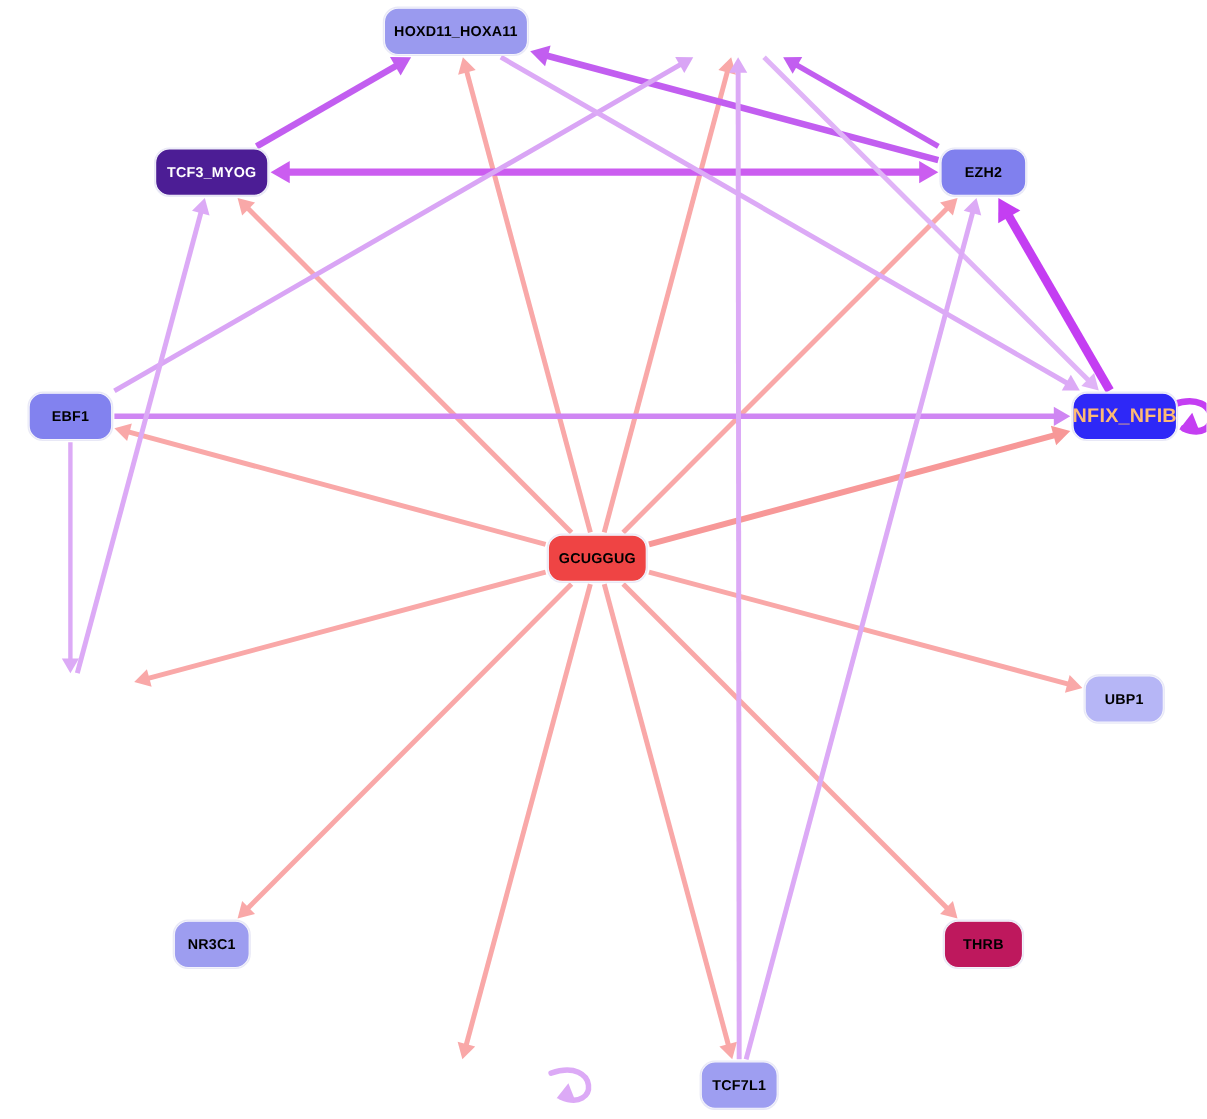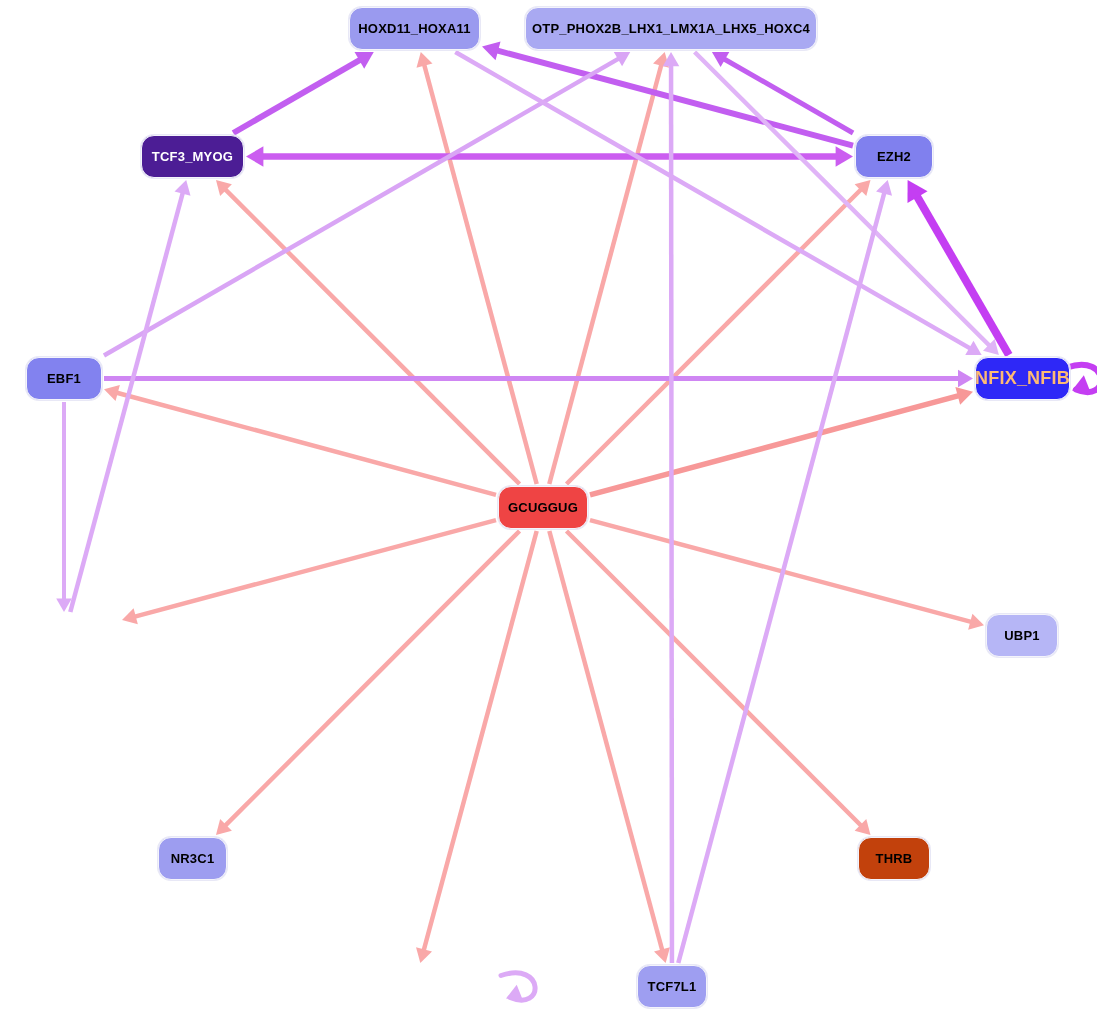--- a/index.html
+++ b/index.html
@@ -153,23 +153,20 @@
         <polygon points="1072,390.5 1083.8490000000002,375.337 1091.027,393.379" fill="#c43ef2"></polygon>
       </g>
       <g>
         <path d="M 501 975.5 C 544.8 961, 544.8 1012, 510 997.5" fill="none" stroke="#dcaaf6" stroke-width="5" stroke-linecap="round"></path>
         <polygon points="506,998.5 516.7125000000001,984.8125 523.1875,1001.0875000000001" fill="#dcaaf6"></polygon>
       </g>
     </svg>
 <div class="node" style="left: 349px; top: 7px; width: 131px; height: 43px; background: rgb(154, 154, 239);">
       <span class="node-label" style="color: rgb(0, 0, 0); font-size: 13px;">HOXD11_HOXA11</span>
     </div>
-    <div class="node" style="left: 525px; top: 7px; width: 292px; height: 43px; background: rgb(169, 169, 242);">
-      <span class="node-label" style="color: rgb(0, 0, 0); font-size: 13px;">OTP_PHOX2B_LHX1_LMX1A_LHX5_HOXC4</span>
-    </div>
     <div class="node" style="left: 141px; top: 135px; width: 103px; height: 43px; background: #4c1d95;">
       <span class="node-label" style="color: rgb(255, 255, 255); font-size: 13px;">TCF3_MYOG</span>
     </div>
     <div class="node" style="left: 855px; top: 135px; width: 78px; height: 43px; background: rgb(128, 128, 238);">
       <span class="node-label" style="color: rgb(0, 0, 0); font-size: 13px;">EZH2</span>
     </div>
     <div class="node" style="left: 26px; top: 357px; width: 76px; height: 43px; background: rgb(130, 130, 239);">
       <span class="node-label" style="color: rgb(0, 0, 0); font-size: 13px;">EBF1</span>
     </div>
     <div class="node" style="left: 975px; top: 357px; width: 95px; height: 43px; background: rgb(46, 40, 247);">
@@ -177,19 +174,19 @@
     </div>
     <div class="node" style="left: 498px; top: 486px; width: 90px; height: 43px; background: #ef4444;">
       <span class="node-label" style="color: rgb(0, 0, 0); font-size: 13px;">GCUGGUG</span>
     </div>
     <div class="node" style="left: 986px; top: 614px; width: 72px; height: 43px; background: rgb(182, 182, 246);">
       <span class="node-label" style="color: rgb(0, 0, 0); font-size: 13px;">UBP1</span>
     </div>
     <div class="node" style="left: 158px; top: 837px; width: 69px; height: 43px; background: rgb(157, 157, 240);">
       <span class="node-label" style="color: rgb(0, 0, 0); font-size: 13px;">NR3C1</span>
     </div>
-    <div class="node" style="left: 858px; top: 837px; width: 72px; height: 43px; background: #c2410c;">
+    <div class="node" style="left: 858px; top: 837px; width: 72px; height: 43px; background: #be185d;">
       <span class="node-label" style="color: rgb(0, 0, 0); font-size: 13px;">THRB</span>
     </div>
     <div class="node" style="left: 637px; top: 965px; width: 70px; height: 43px; background: rgb(158, 158, 241);">
       <span class="node-label" style="color: rgb(0, 0, 0); font-size: 13px;">TCF7L1</span>
     </div>
   </div>
 
 </body></html>

